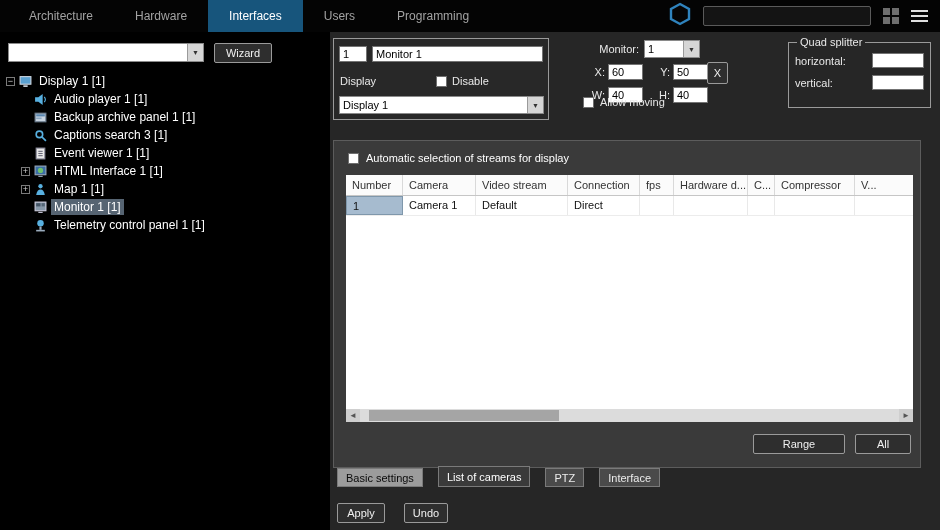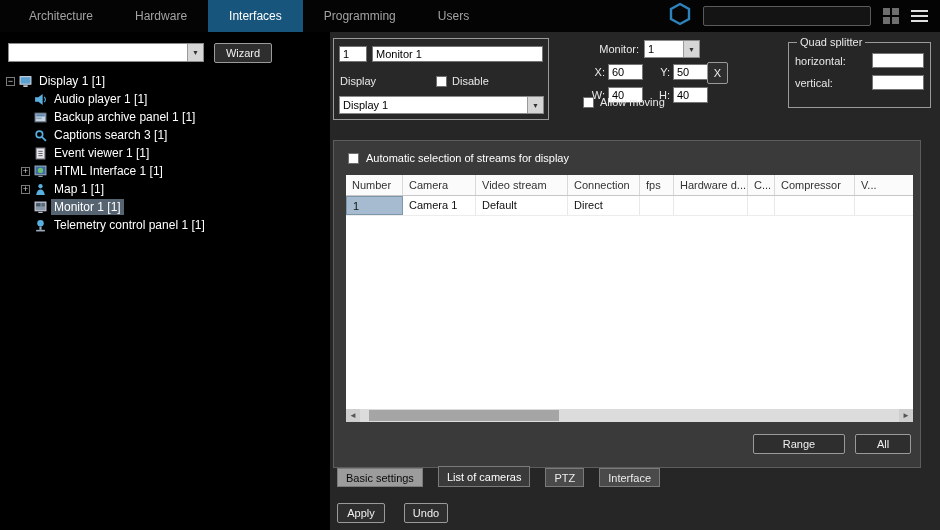--- a/index.html
+++ b/index.html
@@ -103,22 +103,22 @@
 </head>
 <body>
 
 <div class="app">
 
   <div class="topbar">
     <div class="nav-tabs">
       <div class="nav-tab">Architecture</div>
       <div class="nav-tab">Hardware</div>
       <div class="nav-tab active">Interfaces</div>
+      <div class="nav-tab">Users</div>
       <div class="nav-tab">Programming</div>
-      <div class="nav-tab">Users</div>
     </div>
     <div class="topbar-right">
       <span>
         <svg width="22" height="24" viewBox="0 0 22 24">
           <polygon points="11,2 20,7 20,17 11,22 2,17 2,7" fill="none" stroke="#2f83bd" stroke-width="2.4"></polygon>
         </svg>
       </span>
       <input class="search-box" type="text" value="" style="">
       <span class="grid-icon">
         <span></span>

